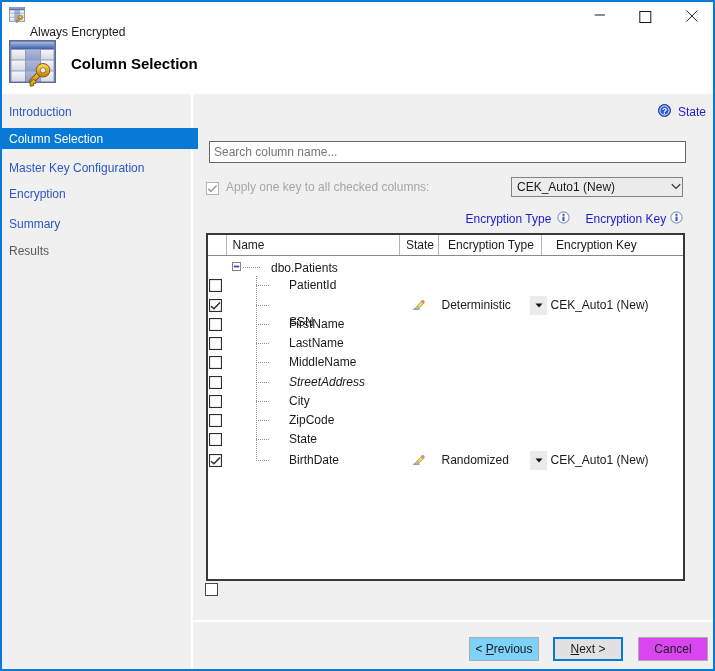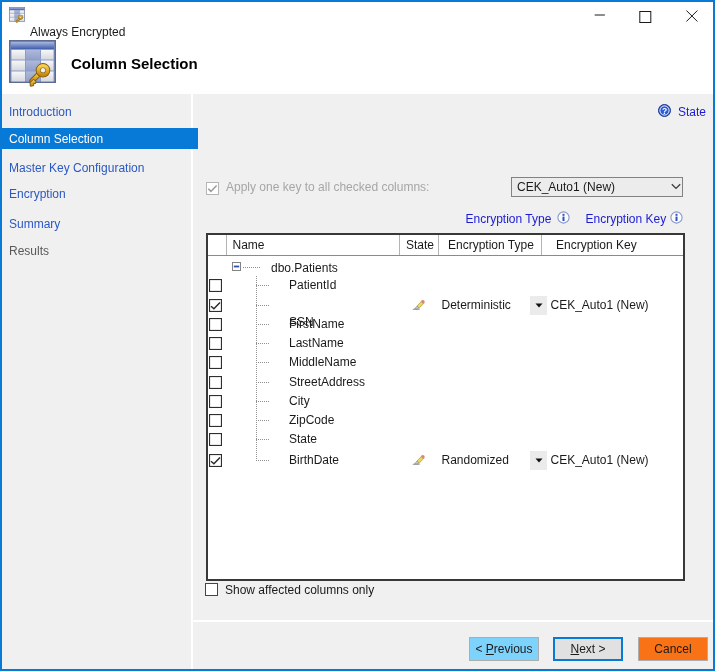--- a/index.html
+++ b/index.html
@@ -85,20 +85,21 @@
   <div class="abs ct link1" style="left:7px;top:208px;height:28px;">Summary</div>
   <div class="abs ct" style="left:7px;top:235px;height:28px;color:#595959;">Results</div>
 
   <svg class="abs" style="left:656px;top:102px;" width="13" height="13" viewBox="0 0 13 13">
     <circle cx="6.5" cy="6.5" r="6" fill="#2a5bd7" stroke="#17368f" stroke-width="1"></circle>
     <circle cx="6.5" cy="6.5" r="4.6" fill="none" stroke="#ffffff" stroke-width="0.9"></circle>
     <text x="6.5" y="9.6" font-family="Liberation Sans" font-size="8.5" font-weight="bold" fill="#fff" text-anchor="middle">?</text>
   </svg>
   <div class="abs ct link2" style="left:676px;top:96px;height:28px;">State</div>
 
+  <div class="abs ct" style="left:207px;top:139px;width:477px;height:22px;background:#fff;border:1px solid #66666e;box-sizing:border-box;color:#767676;padding-left:4px;">Search column name...</div>
 
   <svg class="abs" style="left:204px;top:180px;" width="13" height="13" viewBox="0 0 13 13">
     <rect x="0.5" y="0.5" width="12" height="12" fill="#ffffff" stroke="#b5b5b5"></rect>
     <path d="M2.3 6.8 L4.9 9.4 L10.6 3.4" fill="none" stroke="#9a9a9a" stroke-width="1.5"></path>
   </svg>
   <div class="abs ct" style="left:224px;top:171px;height:28px;color:#a6a6a6;">Apply one key to all checked columns:</div>
 
   <div class="abs" style="left:509px;top:175px;width:172px;height:20px;background:#ececec;border:1px solid #828282;box-sizing:border-box;"></div>
   <div class="abs ct" style="left:515px;top:175px;height:20px;">CEK_Auto1 (New)</div>
   <svg class="abs" style="left:669px;top:181px;" width="10" height="7" viewBox="0 0 10 7">
@@ -178,21 +179,21 @@
     <rect x="0.5" y="0.5" width="12" height="12" fill="#fff" stroke="#2e2e2e" stroke-width="1.2"></rect>
 
   </svg>
       <div class="abs hdots" style="left:48px;top:126.5px;width:14px;"></div>
       <div class="abs ct" style="left:81px;top:117px;height:20px;">MiddleName</div>
       <svg class="abs" style="left:1px;top:140.5px" width="13" height="13" viewBox="0 0 13 13">
     <rect x="0.5" y="0.5" width="12" height="12" fill="#fff" stroke="#2e2e2e" stroke-width="1.2"></rect>
 
   </svg>
       <div class="abs hdots" style="left:48px;top:146.5px;width:14px;"></div>
-      <div class="abs ct" style="left:81px;top:137px;height:20px;">StreetAddress</div>
+      <div class="abs ct" style="left:81px;top:137px;height:20px;font-style:italic;">StreetAddress</div>
       <svg class="abs" style="left:1px;top:159.5px" width="13" height="13" viewBox="0 0 13 13">
     <rect x="0.5" y="0.5" width="12" height="12" fill="#fff" stroke="#2e2e2e" stroke-width="1.2"></rect>
 
   </svg>
       <div class="abs hdots" style="left:48px;top:165.5px;width:14px;"></div>
       <div class="abs ct" style="left:81px;top:156px;height:20px;">City</div>
       <svg class="abs" style="left:1px;top:178.5px" width="13" height="13" viewBox="0 0 13 13">
     <rect x="0.5" y="0.5" width="12" height="12" fill="#fff" stroke="#2e2e2e" stroke-width="1.2"></rect>
 
   </svg>
@@ -220,20 +221,19 @@
       <div class="abs" style="left:322px;top:215.5px;width:17px;height:19px;background:#ebebeb;"></div>
       <svg class="abs" style="left:327px;top:223px" width="8" height="5" viewBox="0 0 8 5">
         <polygon points="0.5,0.5 7.5,0.5 4,4.5" fill="#111"></polygon>
       </svg>
       <div class="abs ct" style="left:342.5px;top:215px;height:20px;">CEK_Auto1 (New)</div>
   </div>
 
   <svg class="abs" style="left:203px;top:581px;" width="13" height="13" viewBox="0 0 13 13">
     <rect x="0.5" y="0.5" width="12" height="12" fill="#fff" stroke="#454545"></rect>
   </svg>
-  <div class="abs ct" style="left:223px;top:576px;height:24px;">Show affected columns only</div>
 
   <div class="abs ct" style="left:467px;top:635px;width:70px;height:24px;background:#7dd3fc;border:1px solid #adadad;box-sizing:border-box;justify-content:center;">
       <span>&lt;&nbsp;<u>P</u>revious</span>
     </div>
   <div class="abs ct" style="left:551px;top:635px;width:70px;height:24px;background:#e1e1e1;border:2px solid #0779d7;box-sizing:border-box;justify-content:center;"><u>N</u>ext &gt;</div>
-  <div class="abs ct" style="left:636px;top:635px;width:70px;height:24px;background:#f97316;border:1px solid #adadad;box-sizing:border-box;justify-content:center;text-align:center;">Cancel</div>
+  <div class="abs ct" style="left:636px;top:635px;width:70px;height:24px;background:#d946ef;border:1px solid #adadad;box-sizing:border-box;justify-content:center;text-align:center;">Cancel</div>
 </div>
 
 </body></html>

